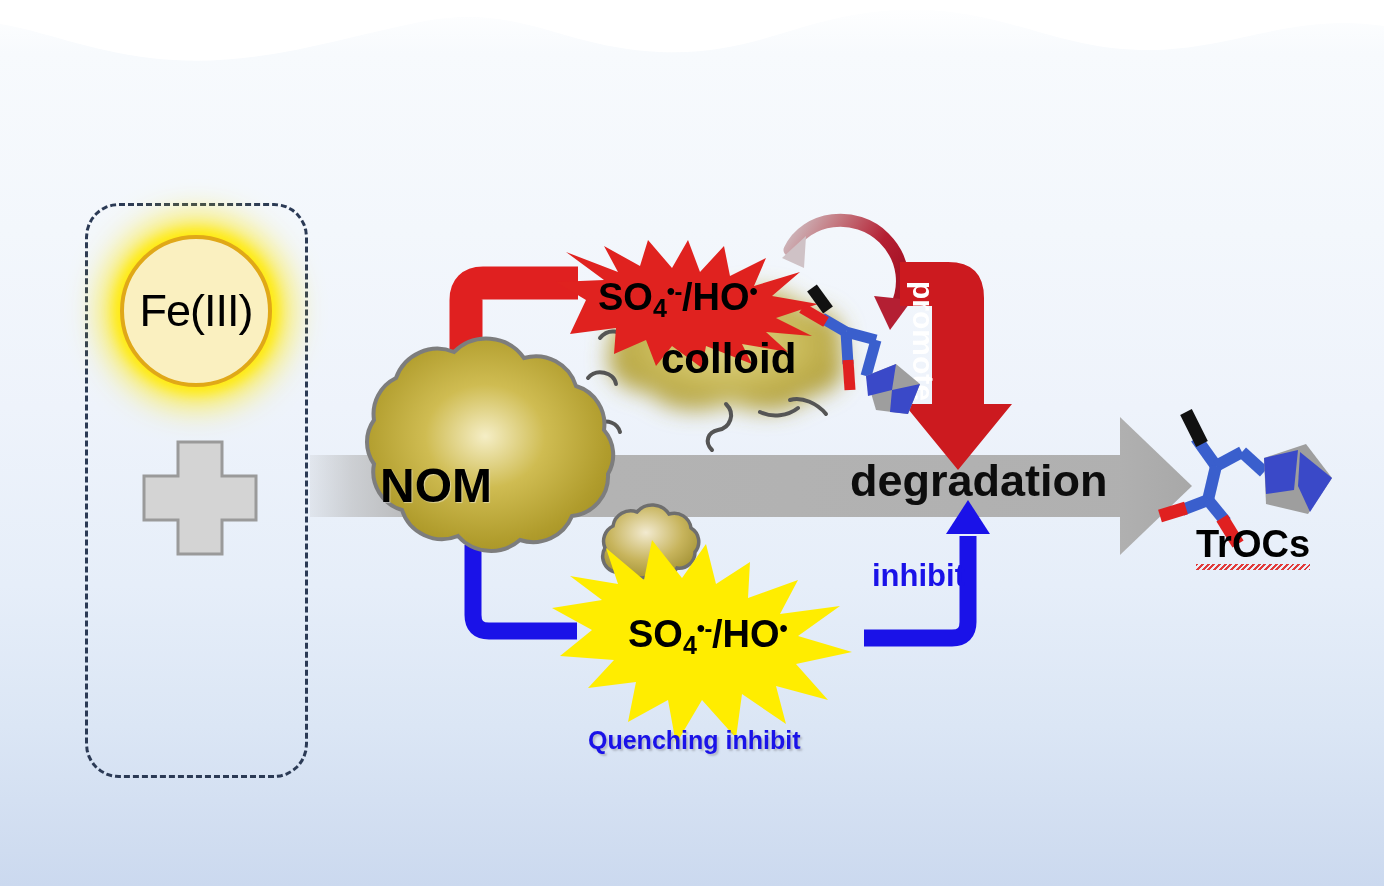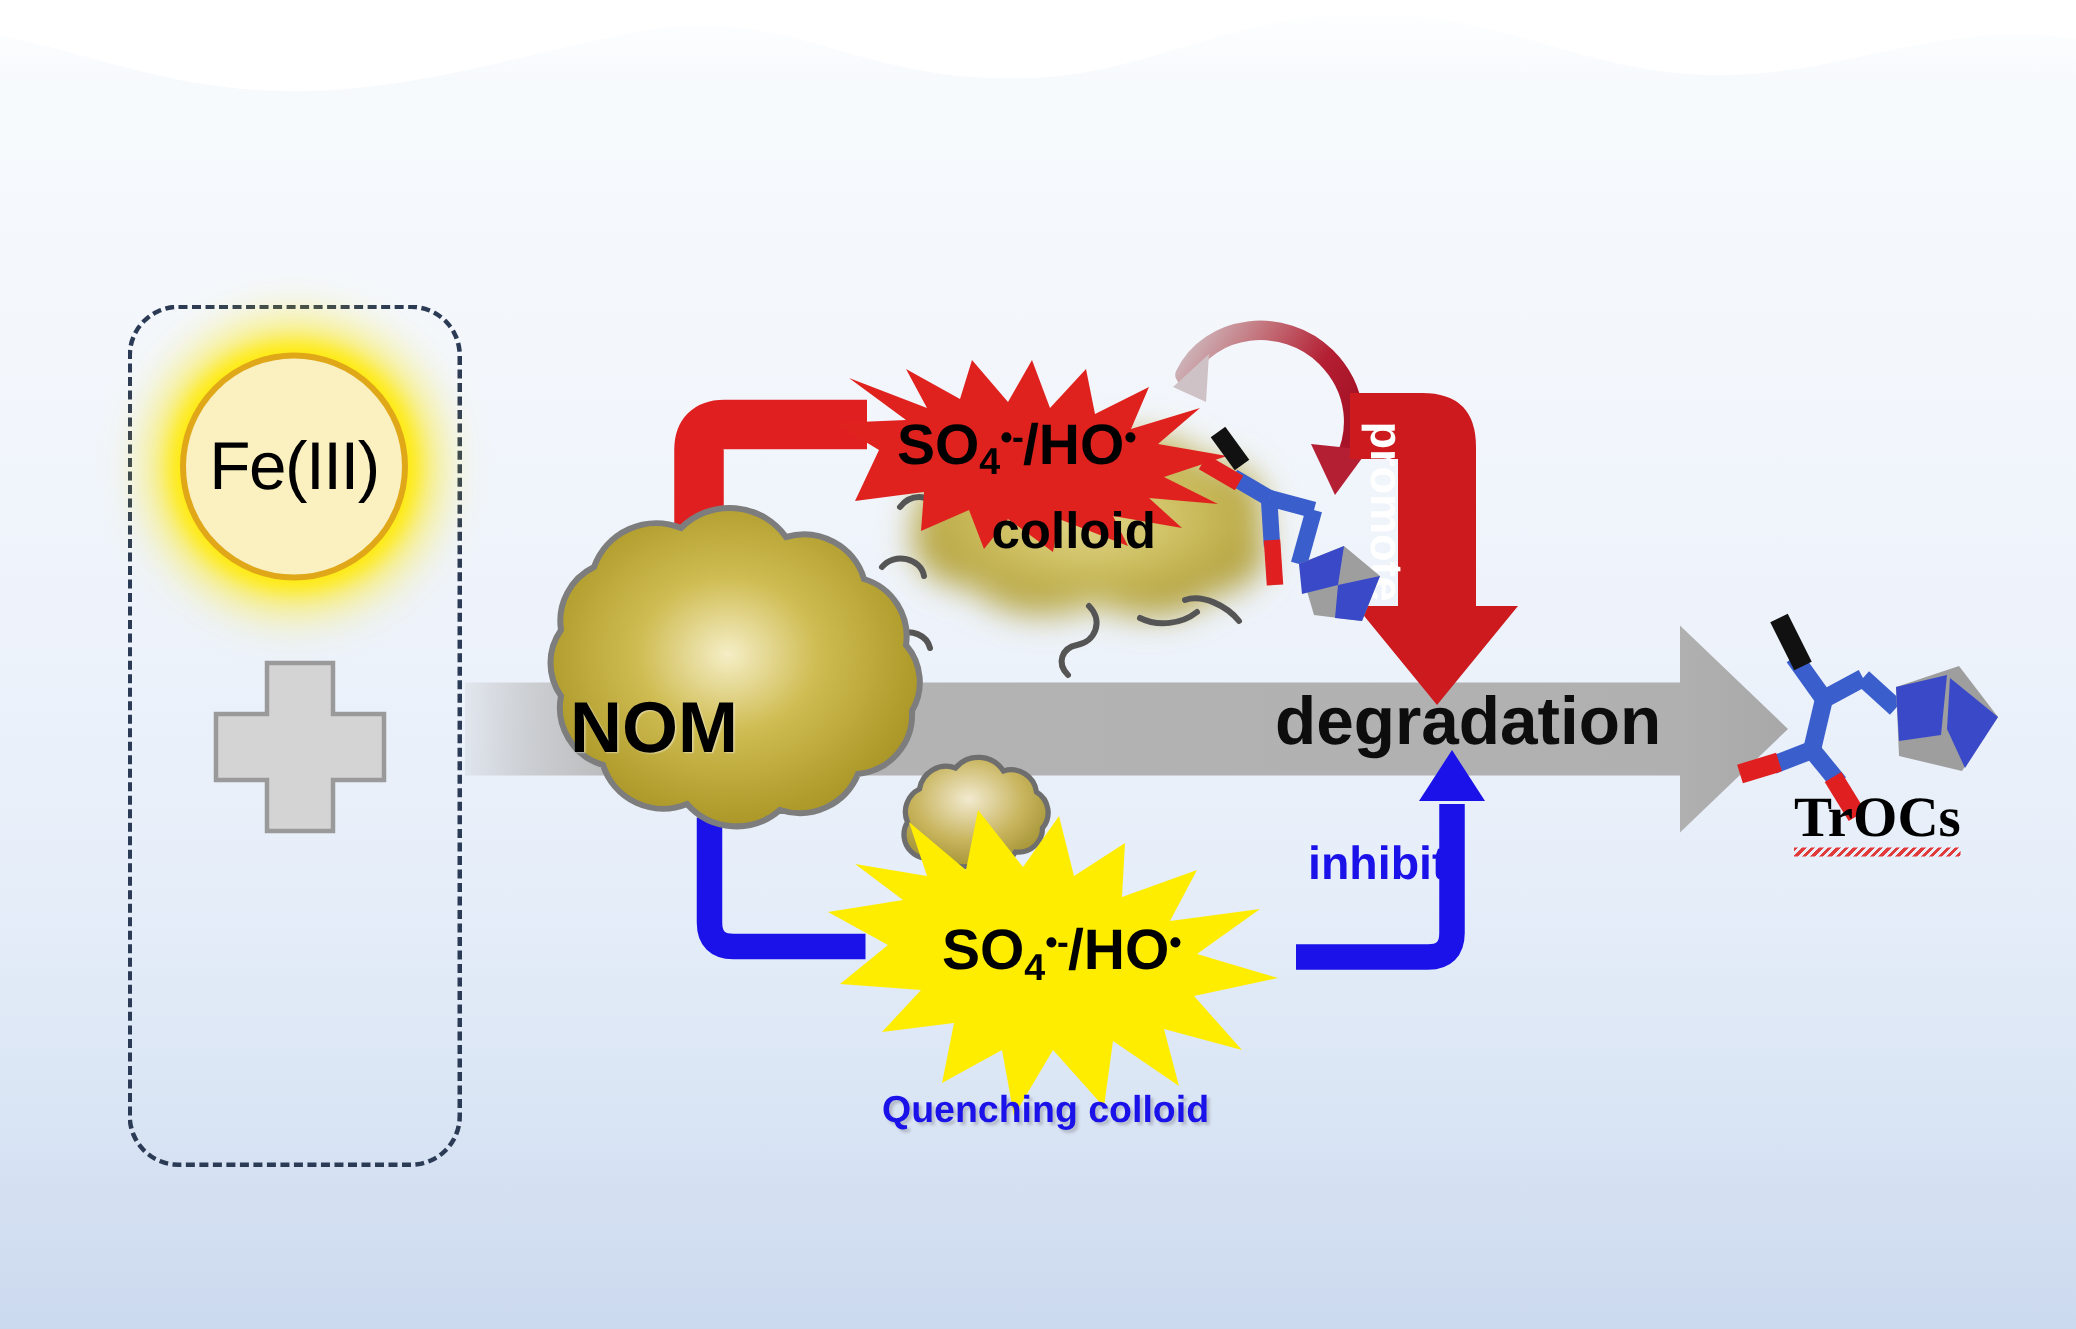--- a/index.html
+++ b/index.html
@@ -68,29 +68,29 @@
     left:872px;top:558px;
     font-size:31px;font-weight:bold;color:#1a12e8;
   }
   #label-nom{
     left:380px;top:458px;
     font-size:48px;font-weight:bold;color:#000;
     text-shadow:1px 1px 1px rgba(255,255,255,0.45);
   }
   #label-colloid{
     left:661px;top:335px;
-    font-size:34px;font-weight:bold;color:#000;text-align:right;
+    font-size:42px;font-weight:bold;color:#000;text-align:right;
   }
   #label-degradation{
     left:850px;top:455px;
     font-size:45px;font-weight:bold;color:#0d0d0d;
   }
   #label-trocs{
     left:1196px;top:523px;
-    font-size:38px;font-weight:bold;color:#000;font-family:Liberation Serif, serif;
+    font-size:38px;font-weight:bold;color:#000;
   }
   #label-trocs .squig{
     display:block;height:6px;margin-top:-2px;
     background-image:repeating-linear-gradient(135deg,#e23b3b 0 2px,transparent 2px 4px);
   }
   .radical{
     font-weight:bold;color:#000;position:absolute;white-space:nowrap;
   }
   #radical-top{left:598px;top:276px;font-size:38px;}
   #radical-bot{left:628px;top:613px;font-size:38px;}
@@ -300,17 +300,17 @@
 
   <div class="lbl" id="label-trocs">
     <span>TrOCs</span>
     <span class="squig"></span>
   </div>
 
   <div class="radical" id="radical-bot">
     <span>SO</span><sub>4</sub><span class="sup">•-</span><span>/HO</span><span class="sup">•</span>
   </div>
 
-  <div class="lbl" id="label-quench">Quenching colloid</div>
+  <div class="lbl" id="label-quench">Quenching inhibit</div>
 
   <div class="lbl" id="label-inhibit">inhibit</div>
 
 </div>
 
 </body></html>

